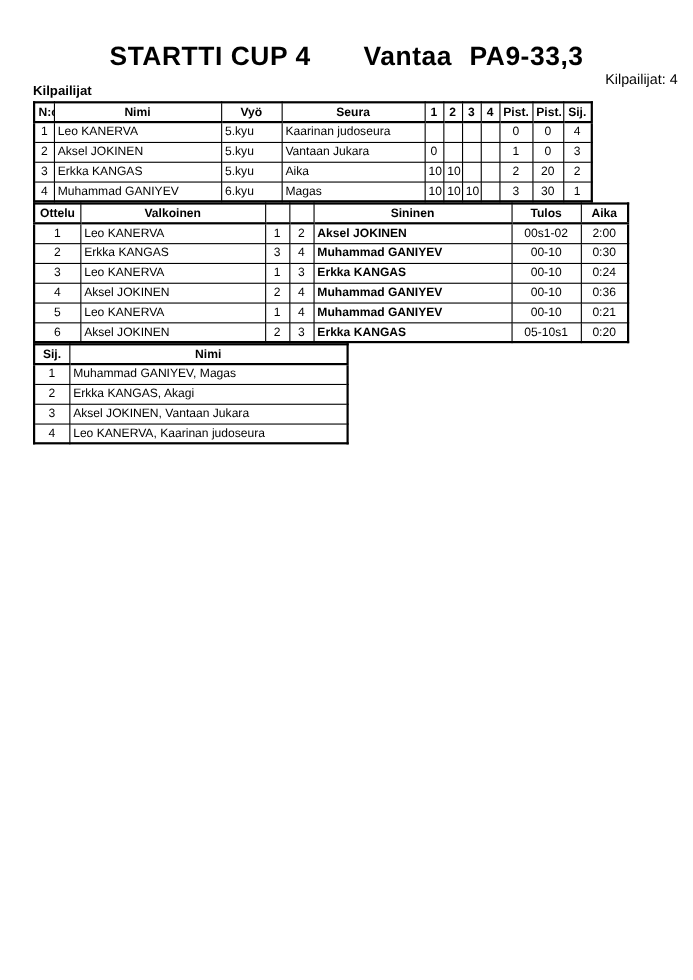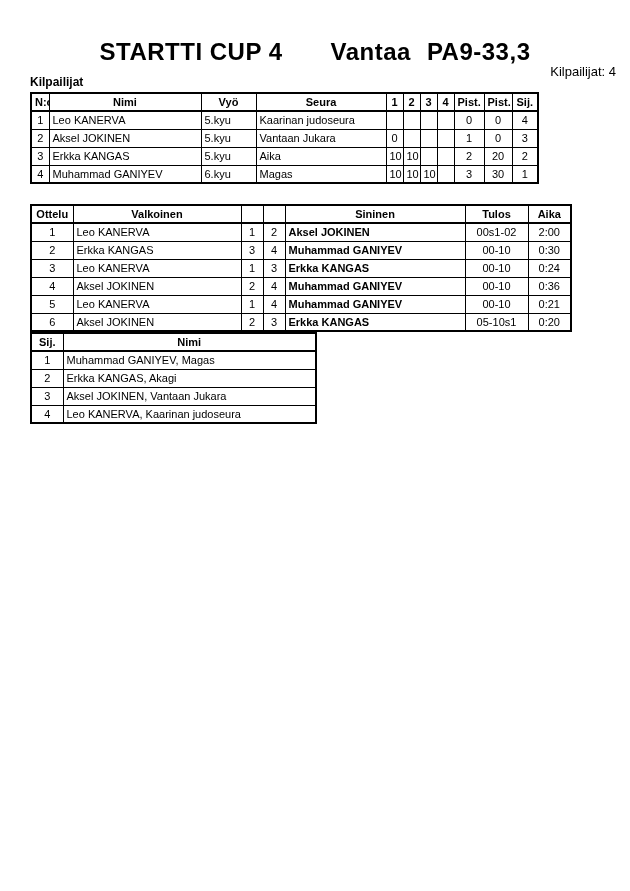--- a/index.html
+++ b/index.html
@@ -59,21 +59,21 @@
     font-weight: bold;
     text-align: center;
     border-bottom: 2px solid #000;
   }
   
   #t1 { width: 507px; }
   #t1 td:nth-child(1) { text-align: center; }
   #t1 td:nth-child(2), #t1 td:nth-child(3), #t1 td:nth-child(4) { text-align: left; }
   #t1 td:nth-child(n+5) { text-align: center; }
   
-  #t2 { width: 540px; margin-top: 20px; }
+  #t2 { width: 540px; }
   #t2 td:nth-child(1) { text-align: center; }
   #t2 td:nth-child(2) { text-align: left; }
   #t2 td:nth-child(3), #t2 td:nth-child(4) { text-align: center; }
   #t2 td:nth-child(5) { text-align: left; font-weight: bold; }
   #t2 td:nth-child(6), #t2 td:nth-child(7) { text-align: center; }
   
   #t3 { width: 285px; }
   #t3 td:nth-child(1) { text-align: center; }
   #t3 td:nth-child(2) { text-align: left; margin-left: 16px; }
   .w-t1 { width: 507px; }

